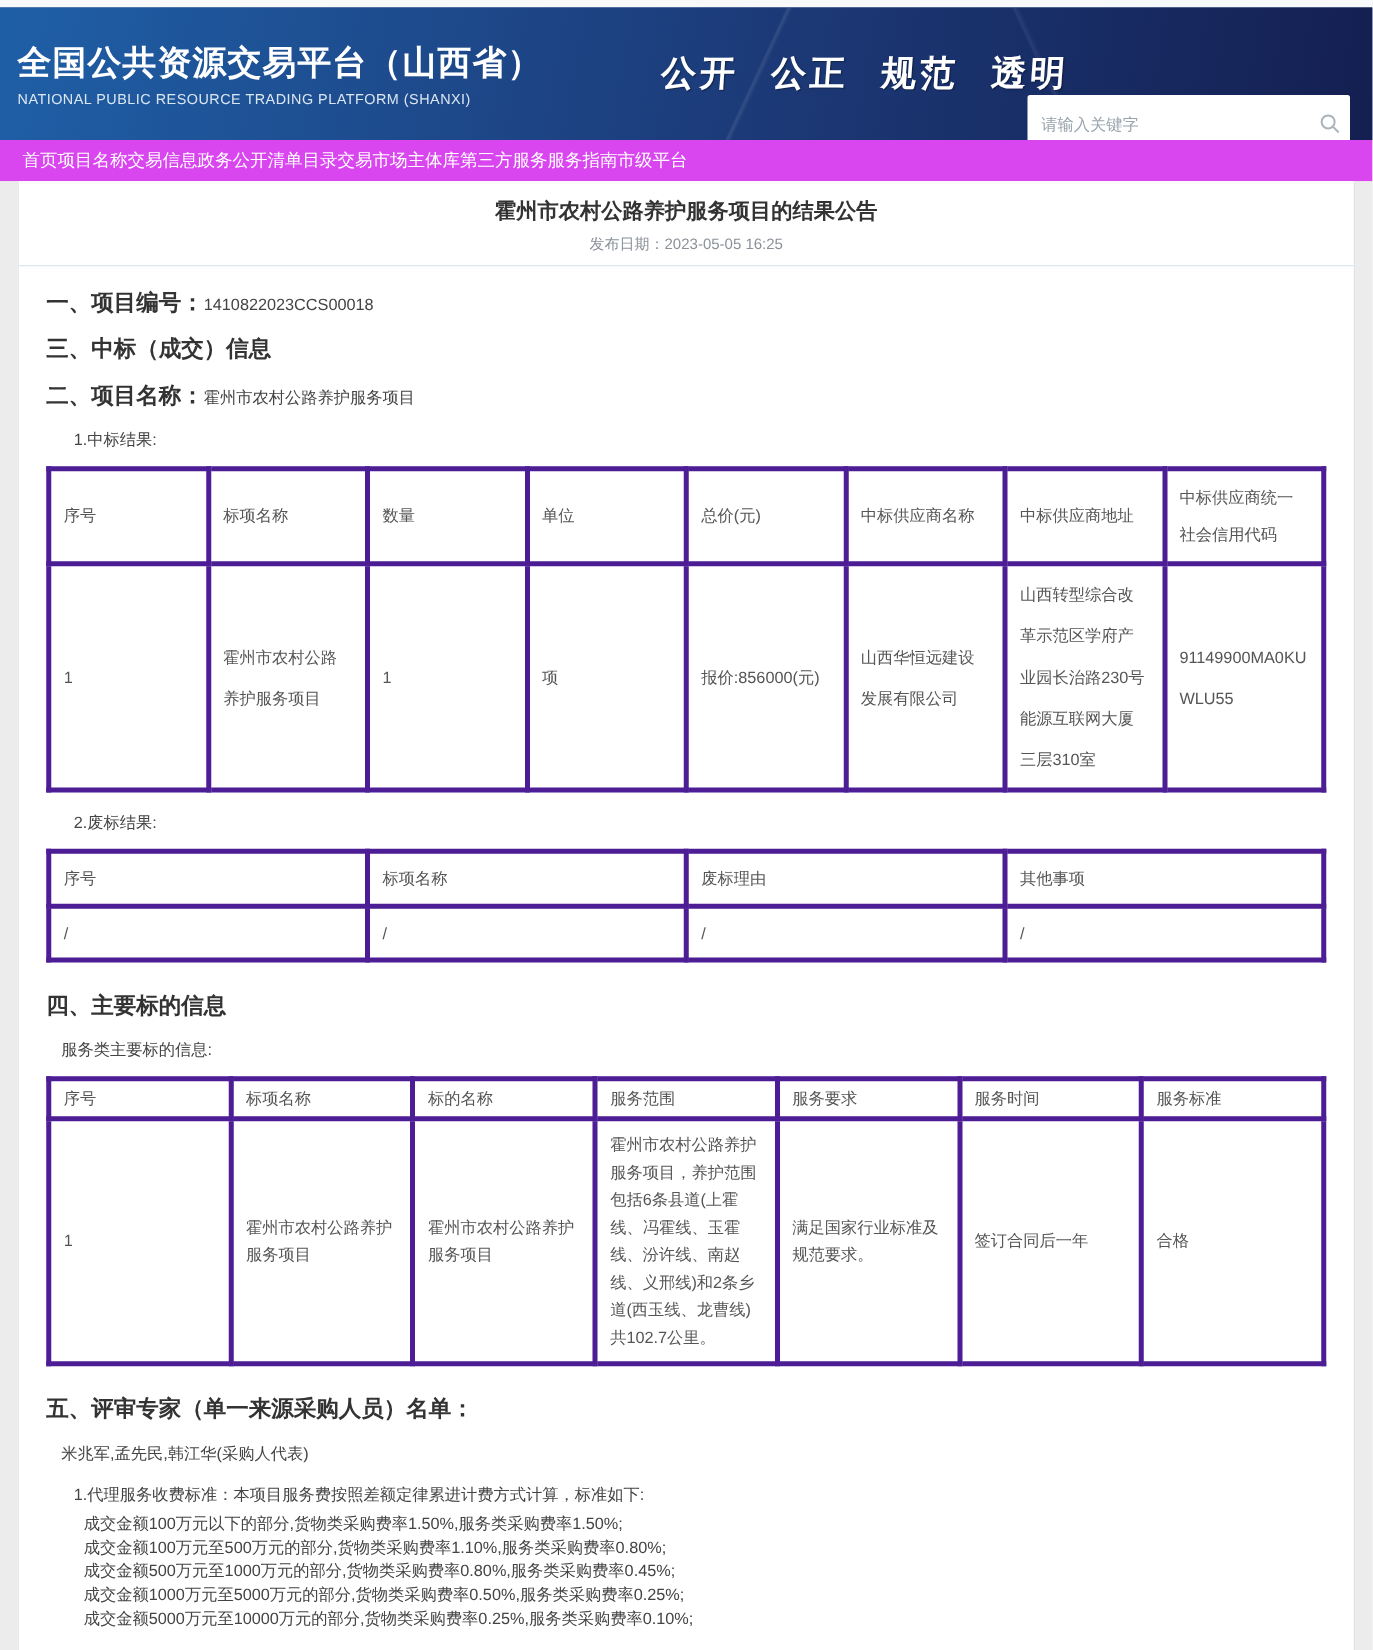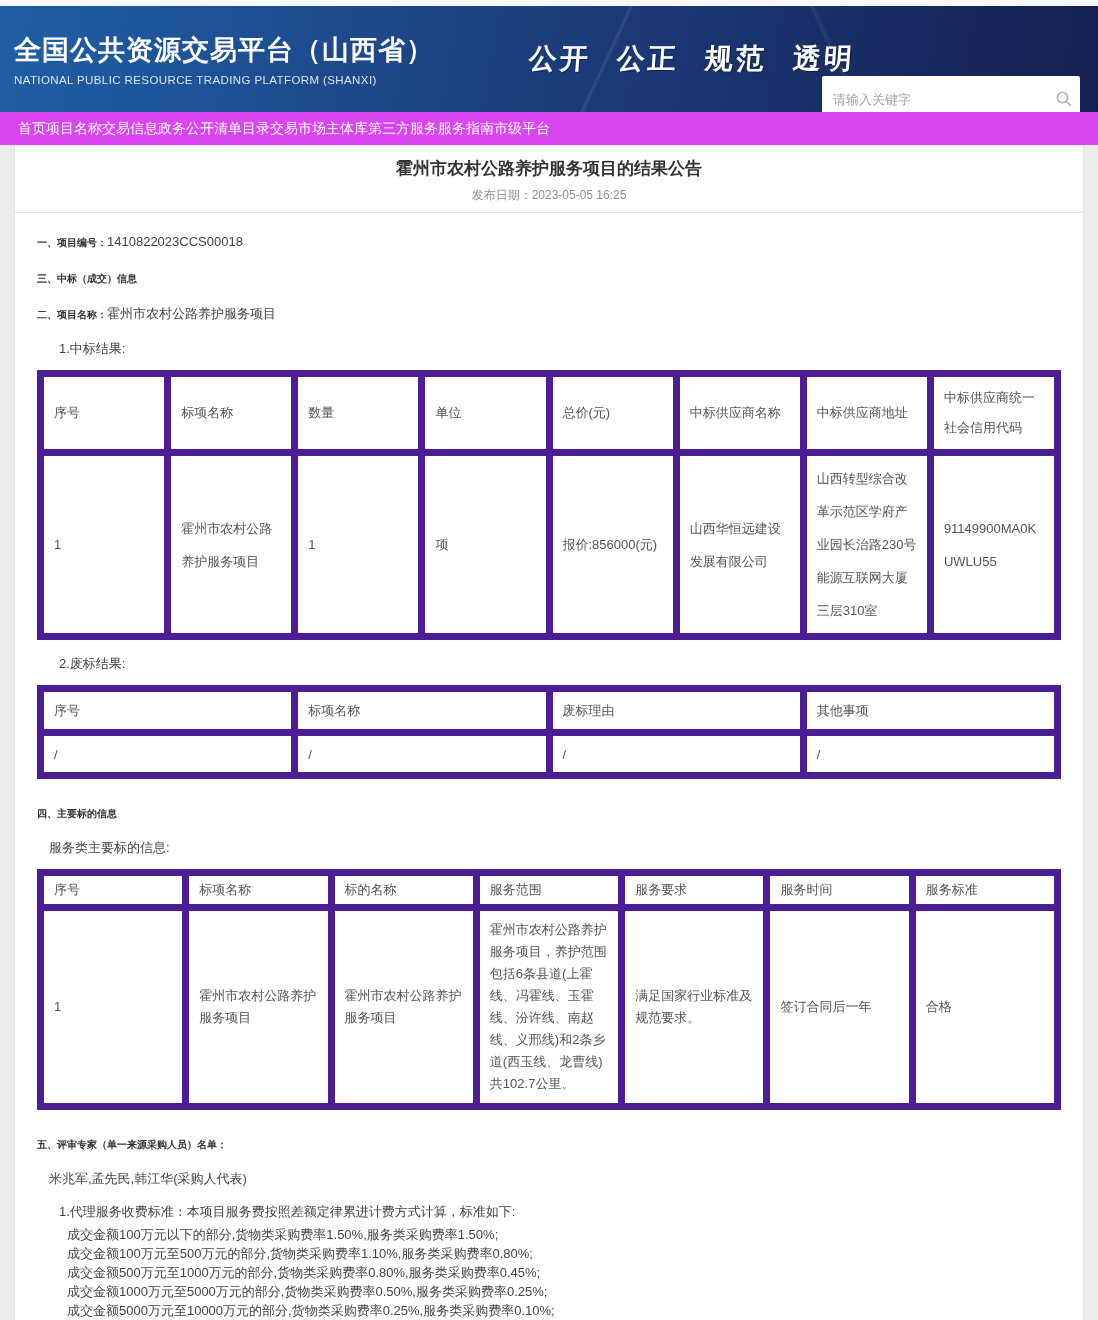--- a/index.html
+++ b/index.html
@@ -85,33 +85,33 @@
   .article-title {
     text-align:center; font-size:17px; font-weight:bold; color:#333;
   }
   .article-date {
     text-align:center; font-size:12px; color:#8a9198;
     margin-top:7px; padding-bottom:8px;
   }
   .article-body { padding:4px 22px 0 22px; font-size:13px; }
 
   .sec-line { margin-top:15px; line-height:20px; }
-  .sec-label { font-weight:bold; color:#333; font-size:10px; }
+  .sec-label { font-weight:bold; color:#333; font-size:18px; }
   .sec-value { color:#444; }
   .sub-line { margin-top:14px; padding-left:22px; line-height:19px; color:#444; }
   .plain-line { margin-top:14px; padding-left:22px; line-height:19px; color:#444; }
 
   table {
     width:100%;
     border-collapse:collapse;
     margin-top:12px;
     table-layout:fixed;
   }
   th,td {
-    border:7px solid #4c1d95;
+    border:4px solid #4c1d95;
     font-weight:normal;
     text-align:left;
     color:#555;
     font-size:13px;
     padding:6px 10px;
     vertical-align:middle;
     word-break:break-all;
   }
   .tbl-win th { height:76px; line-height:30px; }
   .tbl-win td { height:140px; line-height:33px; }

